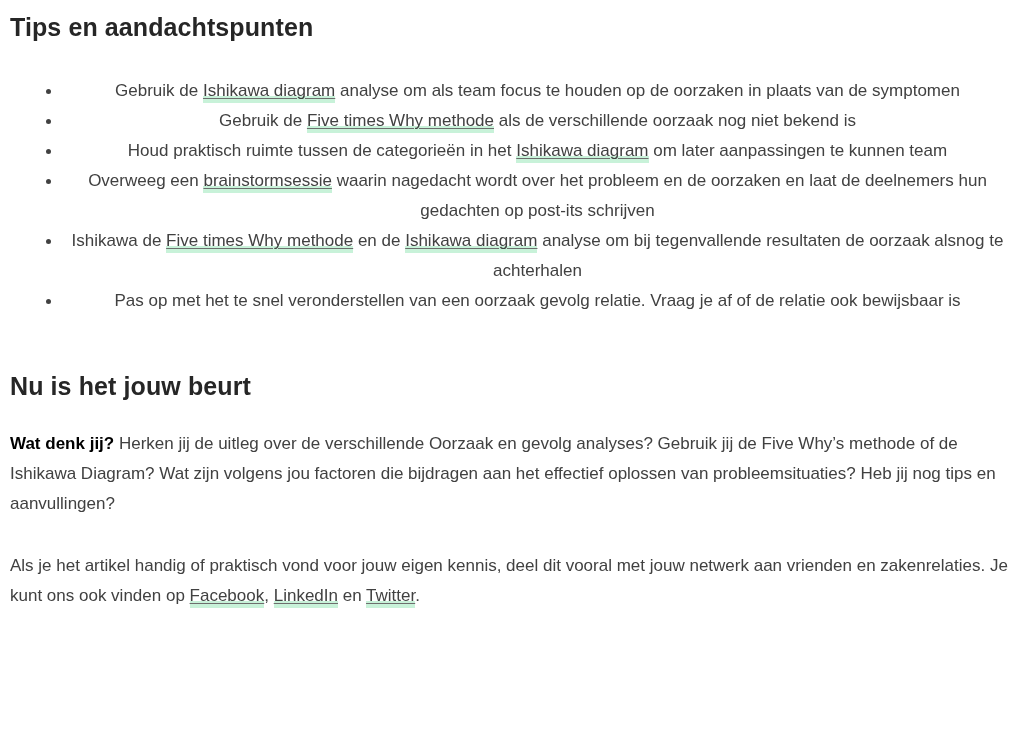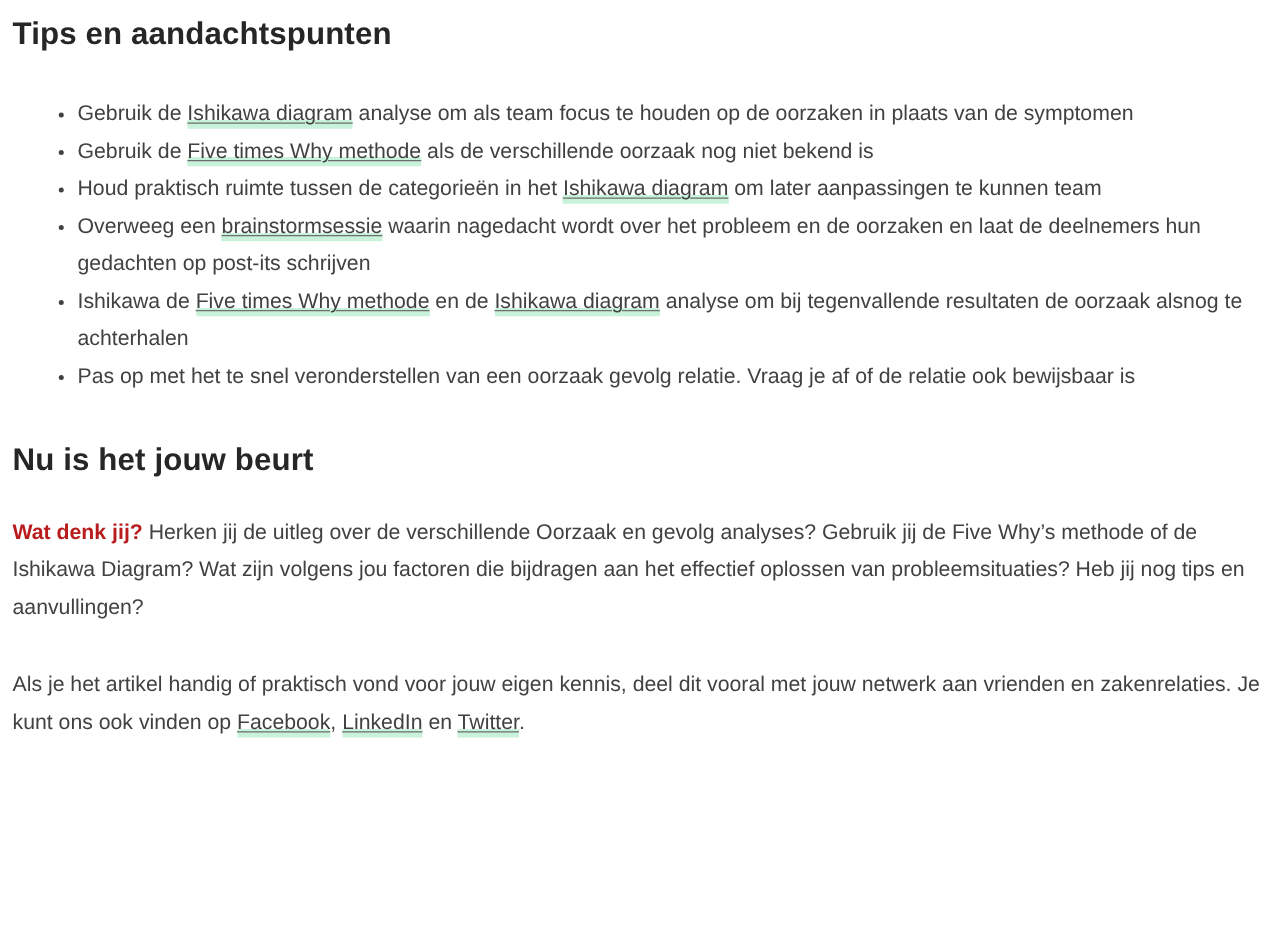--- a/index.html
+++ b/index.html
@@ -21,48 +21,49 @@
     overflow:hidden;
   }
   h2.heading{
     font-size:25px;
     line-height:29px;
     font-weight:700;
     color:var(--heading);
     letter-spacing:.1px;
   }
   .h-tips{margin:0 0 34px;}
-  .h-turn{margin:38px 0 28px;}
+  .h-turn{margin:56px 0 28px;}
   ul.tips{
     margin:0;
     padding:0 0 0 52px;
     list-style:disc;
   }
   ul.tips li{
     font-size:17px;
     line-height:30px;
+    text-align:center;
   }
   ul.tips li::marker{color:var(--body);font-size:15px;}
   .paragraphs p{
     font-size:17px;
     line-height:30px;
     margin:32px 0 0;
   }
   .paragraphs p:first-child{margin-top:0;}
   a.green-link{
     color:inherit;
     text-decoration:underline;
     text-decoration-color:var(--underline);
     text-decoration-thickness:1px;
     text-underline-offset:2px;
     background:linear-gradient(to top,var(--hl) 7px,rgba(255,255,255,0) 7px);
     padding-bottom:3px;
     cursor:pointer;
   }
-  .bold{font-weight:700;color:#b91c1c;}
+  .bold{font-weight:700;color:#000000;}
 </style>
 </head>
 <body>
 
 <h2 class="heading h-tips">Tips en aandachtspunten</h2>
 
 <ul class="tips" id="tips-list">
     <li><span>Gebruik de </span><a href="#" class="green-link">Ishikawa diagram</a><span> analyse om als team focus te houden op de oorzaken in plaats van de symptomen</span></li>
     <li><span>Gebruik de </span><a href="#" class="green-link">Five times Why methode</a><span> als de verschillende oorzaak nog niet bekend is</span></li>
     <li><span>Houd praktisch ruimte tussen de categorieën in het </span><a href="#" class="green-link">Ishikawa diagram</a><span> om later aanpassingen te kunnen team</span></li>

